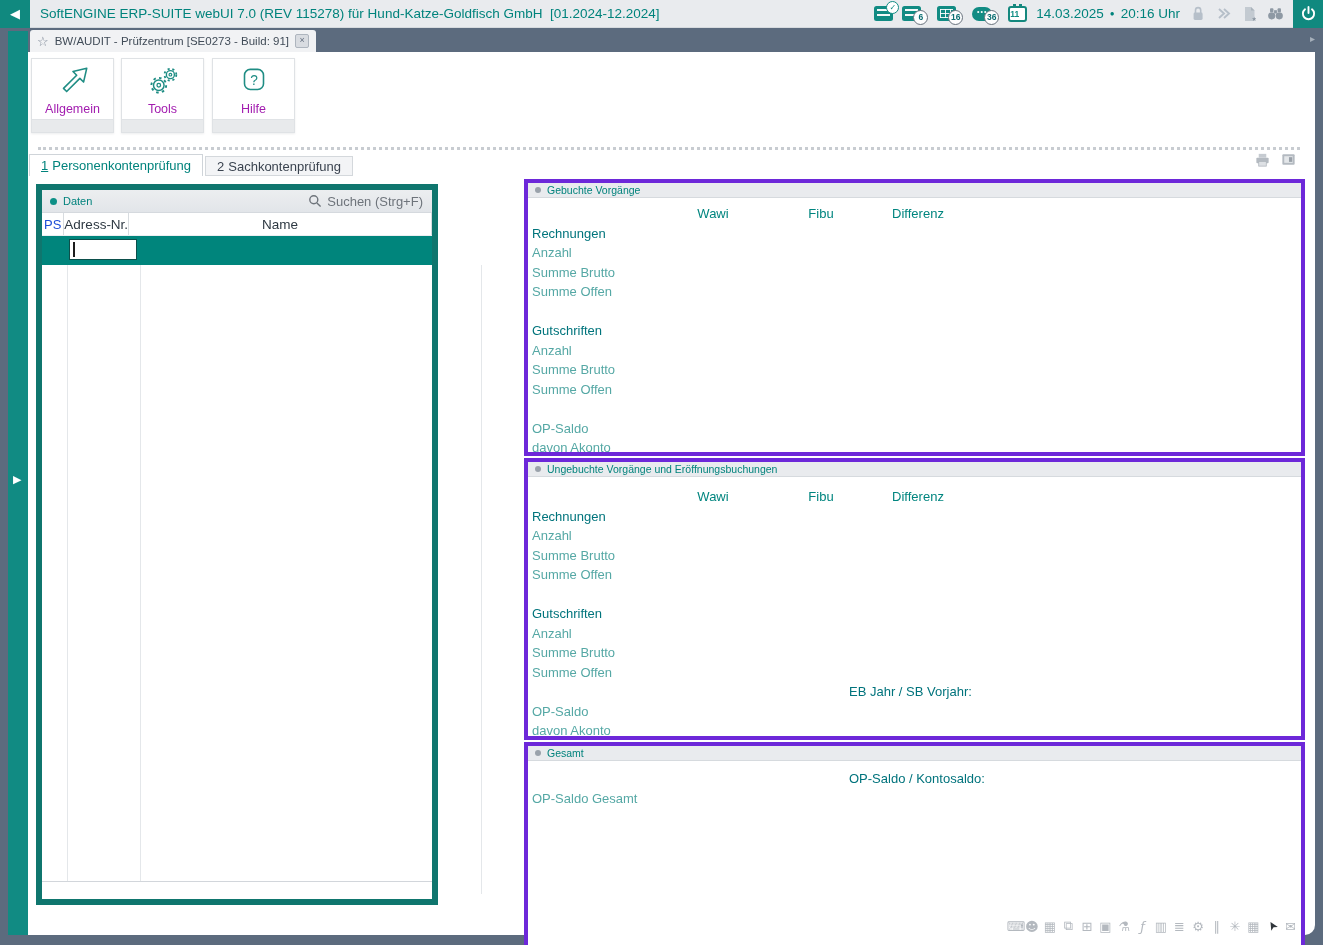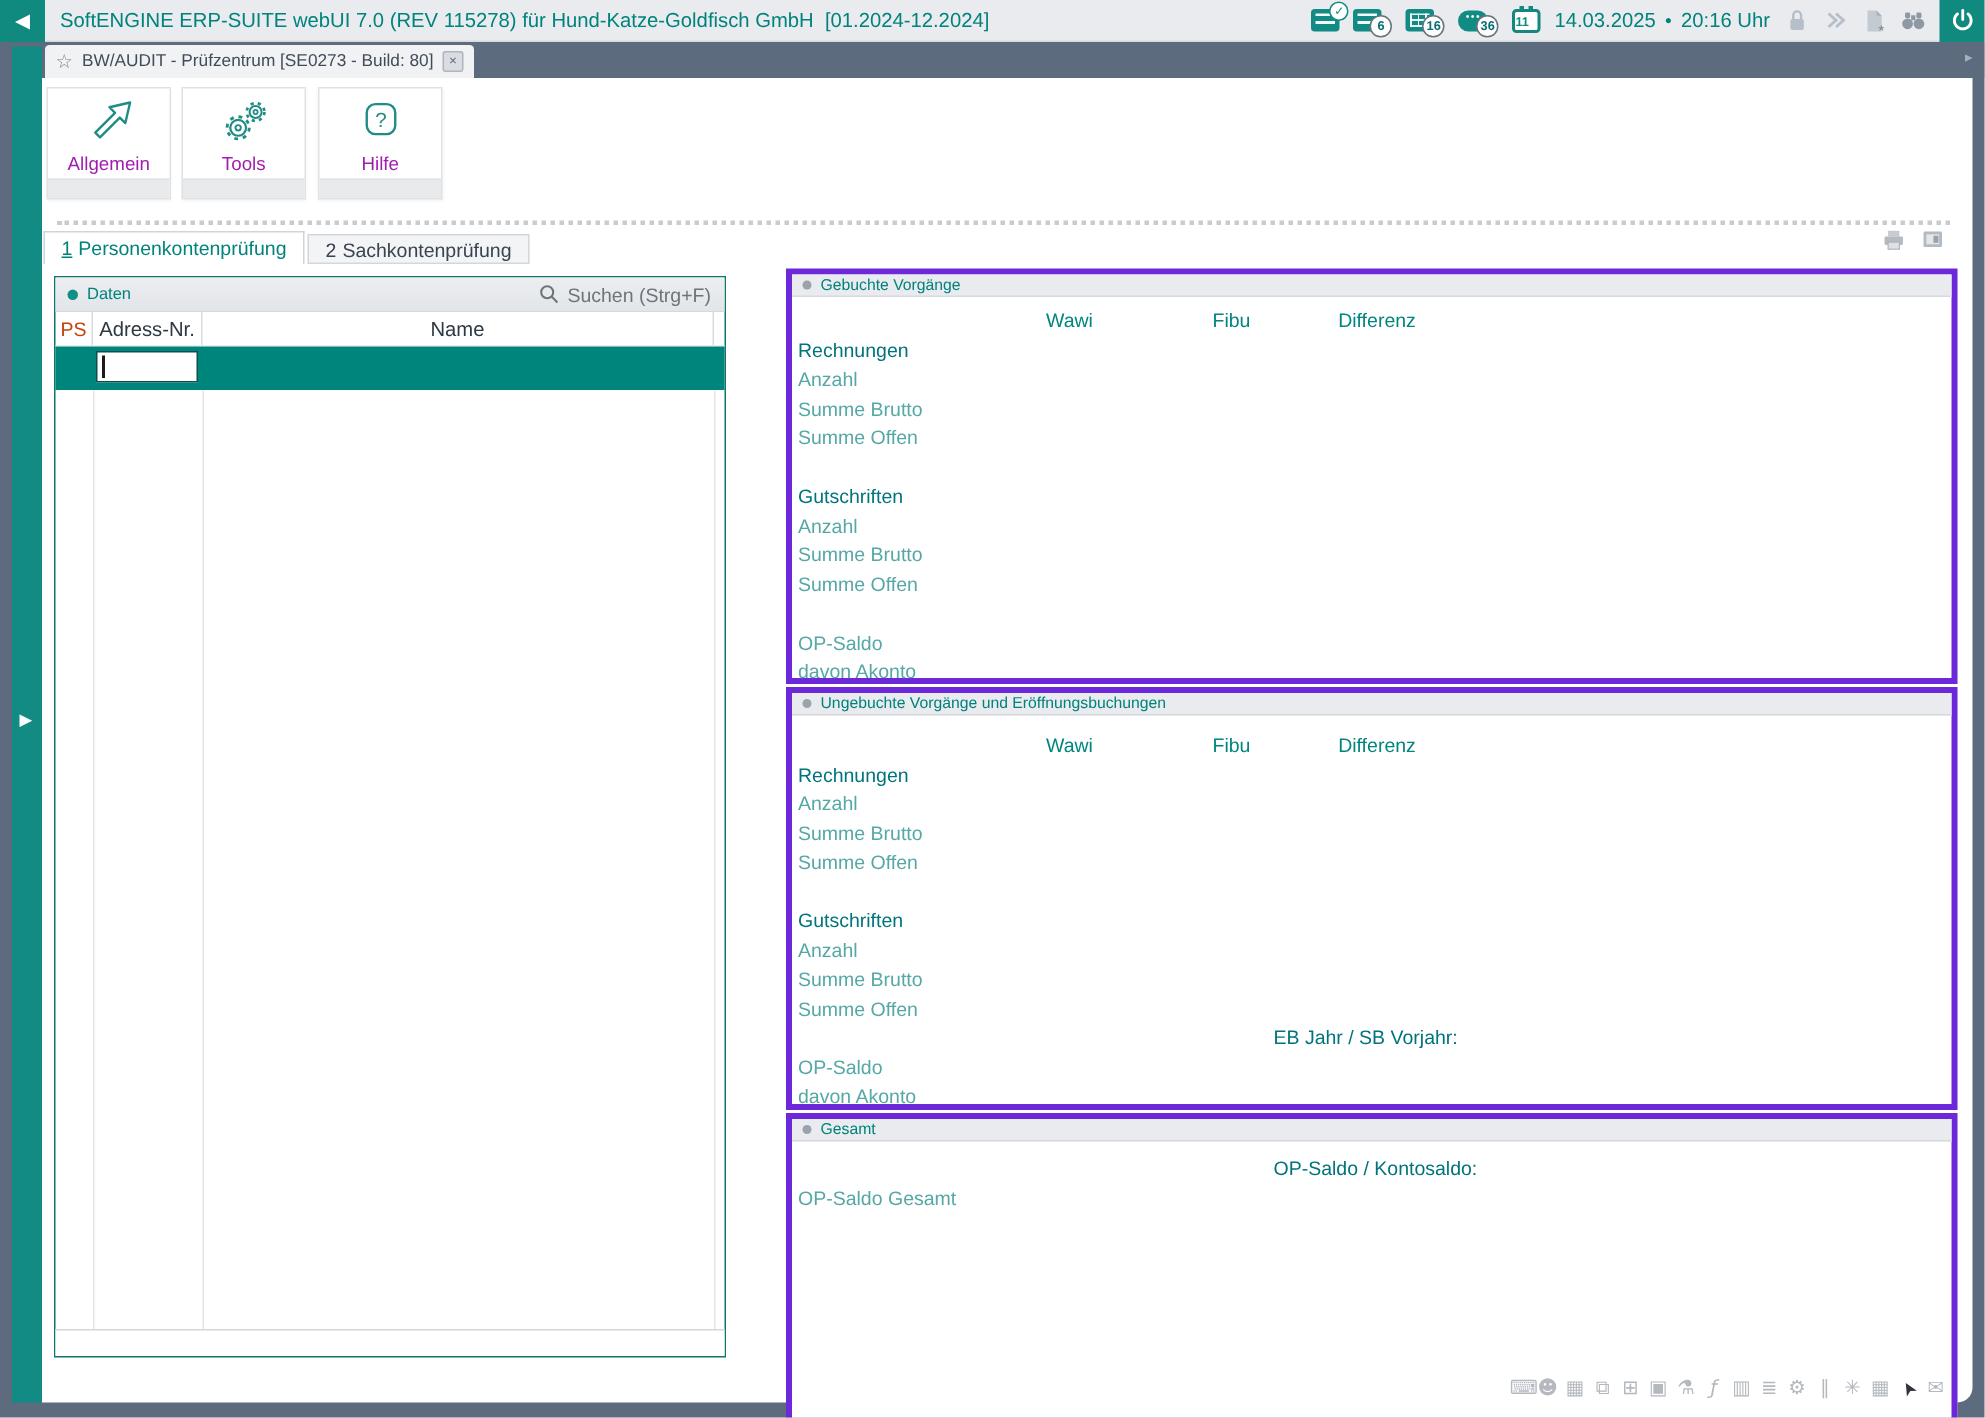--- a/index.html
+++ b/index.html
@@ -55,31 +55,31 @@
   .dotsep{position:absolute;left:10px;top:95px;width:1262px;border-top:3px dotted #c8ccd1;}
   
   .subtabs{position:absolute;left:1px;top:102px;display:flex;align-items:flex-end;}
   .stab{box-sizing:border-box;display:flex;align-items:center;padding:0 11px;cursor:pointer;white-space:nowrap;font-size:13px;}
   .stab.active{height:22px;background:#fff;border:1px solid #cfd4d9;border-bottom:none;color:#00837c;}
   .stab.idle{height:20px;background:#f3f4f6;border:1px solid #d4d8dc;color:#3a434f;margin-left:2px;}
   .stab .num{text-decoration:underline;margin-right:4px;}
   .rptico{position:absolute;top:99px;right:18px;display:flex;gap:9px;}
   .rptico .gico{cursor:pointer;}
   
-  .lpanel{position:absolute;left:8px;top:132px;width:448px;height:721px;border:1px solid #0f766e;box-sizing:border-box;background:#fff;}
+  .lpanel{position:absolute;left:8px;top:132px;width:402px;height:721px;border:6px solid #0f766e;box-sizing:border-box;background:#fff;}
   .lph{height:22px;background:linear-gradient(#eceef0,#e2e5e9);display:flex;align-items:center;border-bottom:1px solid #d5d9de;}
   .dot{width:7px;height:7px;border-radius:50%;flex:0 0 auto;}
   .dot.teal{background:#0e9087;margin-left:8px;}
   .dot.gray{background:#9aa2ab;margin-left:7px;width:6px;height:6px;}
   .lph .t{color:#00827c;font-size:11px;margin-left:6px;flex:1;}
   .lph .search{display:flex;align-items:center;gap:5px;margin-right:9px;color:#6e747b;font-size:13px;cursor:pointer;}
   .colhdr{height:22px;display:flex;border-bottom:1px solid #eceef1;}
   .colhdr .cell{box-sizing:border-box;border-right:1px solid #d8dce0;display:flex;align-items:center;justify-content:center;font-size:13.5px;color:#2e3943;}
   .colhdr .cell.last{border-right:none;}
-  .colhdr .ps{color:#c2410c;font-size:13px;}
+  .colhdr .ps{color:#1d4ed8;font-size:13px;}
   .selrow{height:29px;background:#00857c;position:relative;}
   .selrow input{position:absolute;left:27px;top:3px;width:68px;height:21px;border:1px solid #0c4f4b;background:#fff;box-sizing:border-box;font-size:13px;padding:0 3px;}
   .selrow .caret{position:absolute;left:31px;top:6px;width:1.5px;height:15px;background:#1c1c1c;}
   .lbody{position:relative;height:629px;}
   .vline{position:absolute;top:0;bottom:0;width:1px;background:#e4e7ea;}
   .lfoot{position:absolute;left:0;right:0;bottom:0;height:17px;border-top:1px solid #d2d6db;background:#fff;}
   
   .sec{position:absolute;left:496px;width:781px;border:4px solid #6d28d9;box-sizing:border-box;background:#fff;}
   .sec-h{height:14px;background:#e9ebee;border-bottom:1px solid #d6dade;display:flex;align-items:center;}
   .sec-h .t{color:#00827c;font-size:10.5px;margin-left:6px;}
@@ -167,21 +167,21 @@
         <path d="M5 4.3 a5.6 5.6 0 1 0 7 0" stroke="#fff" stroke-width="1.9" stroke-linecap="round" fill="none"></path>
       </svg>
     </div>
   </div>
 </div>
 
 <div class="tabbar">
   <span class="chev" style="left:19px">◂</span>
   <div class="wtab">
     <span class="star">☆</span>
-    <span class="lbl">BW/AUDIT - Prüfzentrum [SE0273 - Build: 80]</span>
+    <span class="lbl">BW/AUDIT - Prüfzentrum [SE0273 - Build: 91]</span>
     <span class="close">×</span>
   </div>
   <span class="chev" style="right:8px">▸</span>
 </div>
 
 <div class="strip">
   <span class="expand">▶</span>
 </div>
 
 <div class="main">

